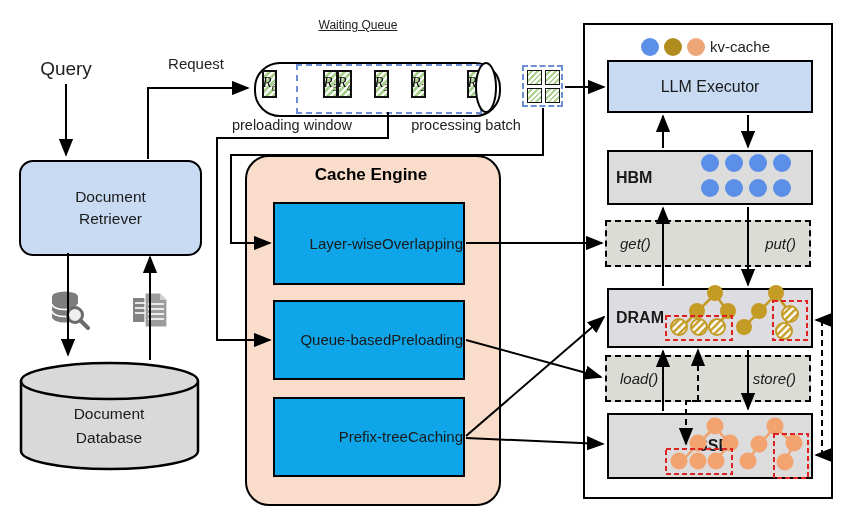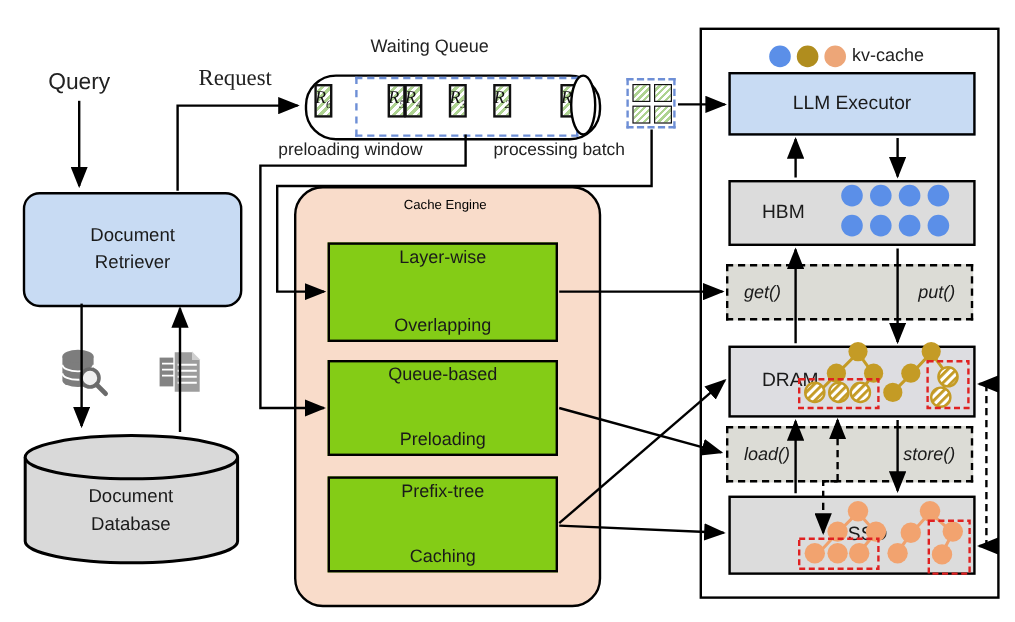--- a/index.html
+++ b/index.html
@@ -28,54 +28,54 @@
   }
   .rlab{font-family:"Liberation Serif",serif;font-style:italic;font-size:15px;color:#111;line-height:1;}
   .rlab sub{font-size:9.5px;}
   .batch{left:522px;top:65px;width:41px;height:42px;box-sizing:border-box;}
   .bcell{position:absolute;width:15px;height:15px;border:1.6px solid #111;box-sizing:border-box;
     background:repeating-linear-gradient(135deg,#ffffff 0 2px,#aed391 2px 4px);}
   
   .cache-engine{
     left:245px;top:155px;width:252px;height:347px;background:#f9dcca;border:2px solid #000;border-radius:24px;
   }
-  .ce-title{left:245px;top:165px;width:252px;font-weight:normal;font-size:11px;color:#000;}
+  .ce-title{left:245px;top:165px;width:252px;font-weight:bold;font-size:17px;color:#000;}
   .module{
-    position:absolute;left:273px;width:192px;background:#84cc16;border:2px solid #000;box-sizing:border-box;
-    display:flex;flex-direction:column;align-items:center;justify-content:space-between;font-size:15px;line-height:1.45;
+    position:absolute;left:273px;width:192px;background:#0ea5e9;border:2px solid #000;box-sizing:border-box;
+    display:flex;align-items:center;justify-content:flex-end;font-size:15px;line-height:1.45;
   }
   
   .panel{left:583px;top:23px;width:250px;height:476px;border:2px solid #000;box-sizing:border-box;background:#fff;}
   .dot{position:absolute;border-radius:50%;}
   .legend-lbl{left:710px;top:38px;width:90px;text-align:left;font-size:15px;}
   .executor{left:607px;top:60px;width:206px;height:53px;background:#c8dbf3;border:2px solid #000;box-sizing:border-box;
     display:flex;align-items:center;justify-content:center;font-size:16px;}
   .membox{position:absolute;left:607px;width:206px;background:#dcdcdc;border:2px solid #000;box-sizing:border-box;
     display:flex;align-items:center;font-size:16px;}
-  .membox .mlabel{padding-left:26px;}
+  .membox .mlabel{padding-left:7px;font-weight:bold;}
   .opbox{position:absolute;left:605px;width:206px;height:47px;background:#dcdcd6;border:2px dashed #000;box-sizing:border-box;
     display:flex;align-items:center;justify-content:space-between;padding:0 13px;font-size:15px;font-style:italic;gap:11px;}
   svg.layer{position:absolute;left:0;top:0;pointer-events:none;}
   #bg{z-index:1;} 
   .z2{z-index:2;} 
   #fg{z-index:6;}
 </style>
 </head>
 <body>
 
 <div id="stage">
 
   <svg id="bg" class="layer" width="846" height="518" viewBox="0 0 846 518">
     <path d="M21,381 L21,451 A88.5,18 0 0 0 198,451 L198,381" fill="#d9d9d9" stroke="#000" stroke-width="2.5"></path>
     <ellipse cx="109.5" cy="381" rx="88.5" ry="18" fill="#d9d9d9" stroke="#000" stroke-width="2.5"></ellipse>
   </svg>
 
   <div class="lbl z2" style="left:40px;top:58px;width:52px;font-size:19px;">Query</div>
 
-  <div class="lbl z2" style="left:160px;top:55px;width:72px;font-size:19px;font-family:Liberation Serif, serif;">Request</div>
+  <div class="lbl z2" style="left:160px;top:55px;width:72px;font-size:15px;">Request</div>
 
   <div class="abs retriever z2">
     <span>Document</span>
     <span>Retriever</span>
   </div>
 
   <div class="abs dbtext z2">
     <div>Document</div>
     <div>Database</div>
   </div>
@@ -99,21 +99,21 @@
       <line x1="4" y1="22" x2="16" y2="22" stroke="#fff" stroke-width="1.6"></line>
       <path d="M14,2 h15 l7,7 v27 h-22 z" fill="#9d9d9d" stroke="#fff" stroke-width="1.2"></path>
       <path d="M29,2 l7,7 h-7 z" fill="#cfcfcf"></path>
       <line x1="17" y1="13" x2="33" y2="13" stroke="#fff" stroke-width="1.6"></line>
       <line x1="17" y1="18" x2="33" y2="18" stroke="#fff" stroke-width="1.6"></line>
       <line x1="17" y1="23" x2="33" y2="23" stroke="#fff" stroke-width="1.6"></line>
       <line x1="17" y1="28" x2="33" y2="28" stroke="#fff" stroke-width="1.6"></line>
     </svg>
   </div>
 
-  <div class="lbl z2" style="left:300px;top:30px;width:116px;font-size:15px;">Waiting Queue</div>
+  <div class="lbl z2" style="left:300px;top:18px;width:116px;font-size:12px;text-decoration:underline;">Waiting Queue</div>
 
   <div class="abs queue-pill z2"></div>
   <div class="abs blue-dash qwin z2"></div>
 
   <div class="rcell z2" style="left:262px;">
     <span class="rlab"><span>R</span><sub>6</sub></span>
     </div>
   <div class="rcell z2" style="left:300px;margin-left:23px;">
     <span class="rlab"><span>R</span><sub>5</sub></span>
     </div>

